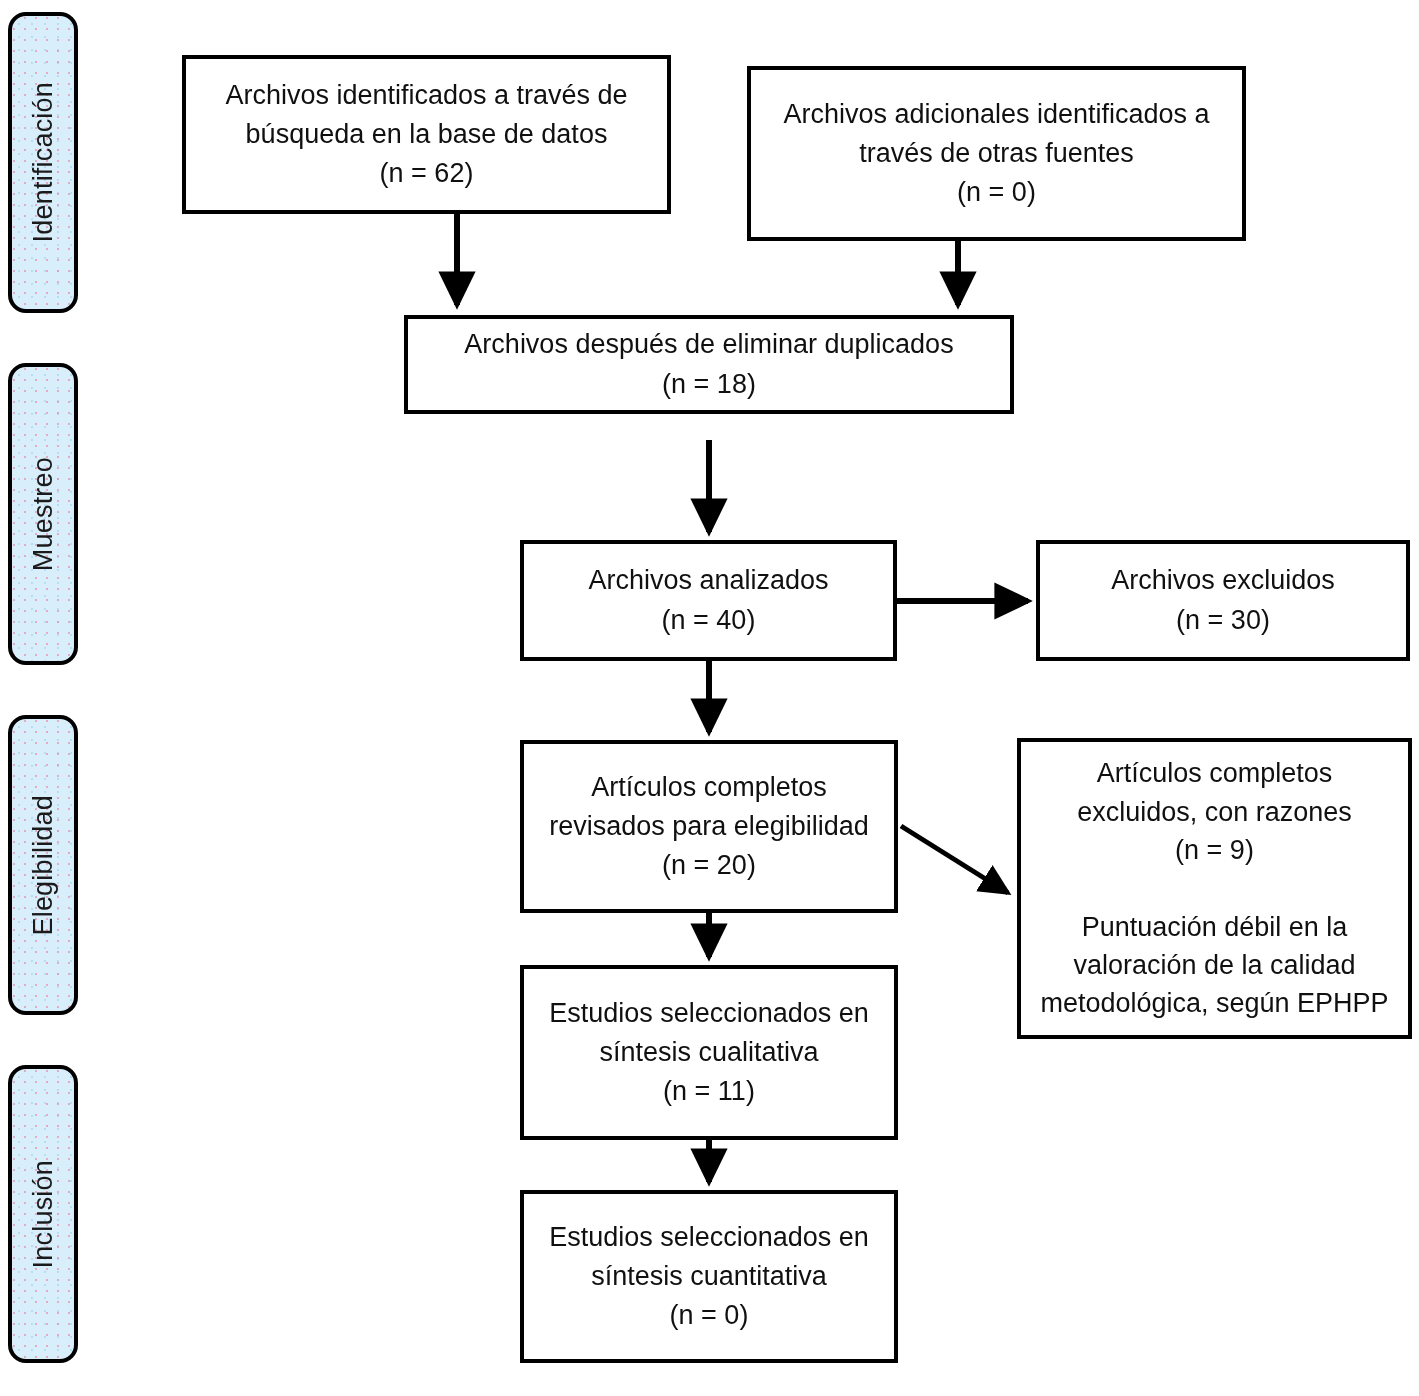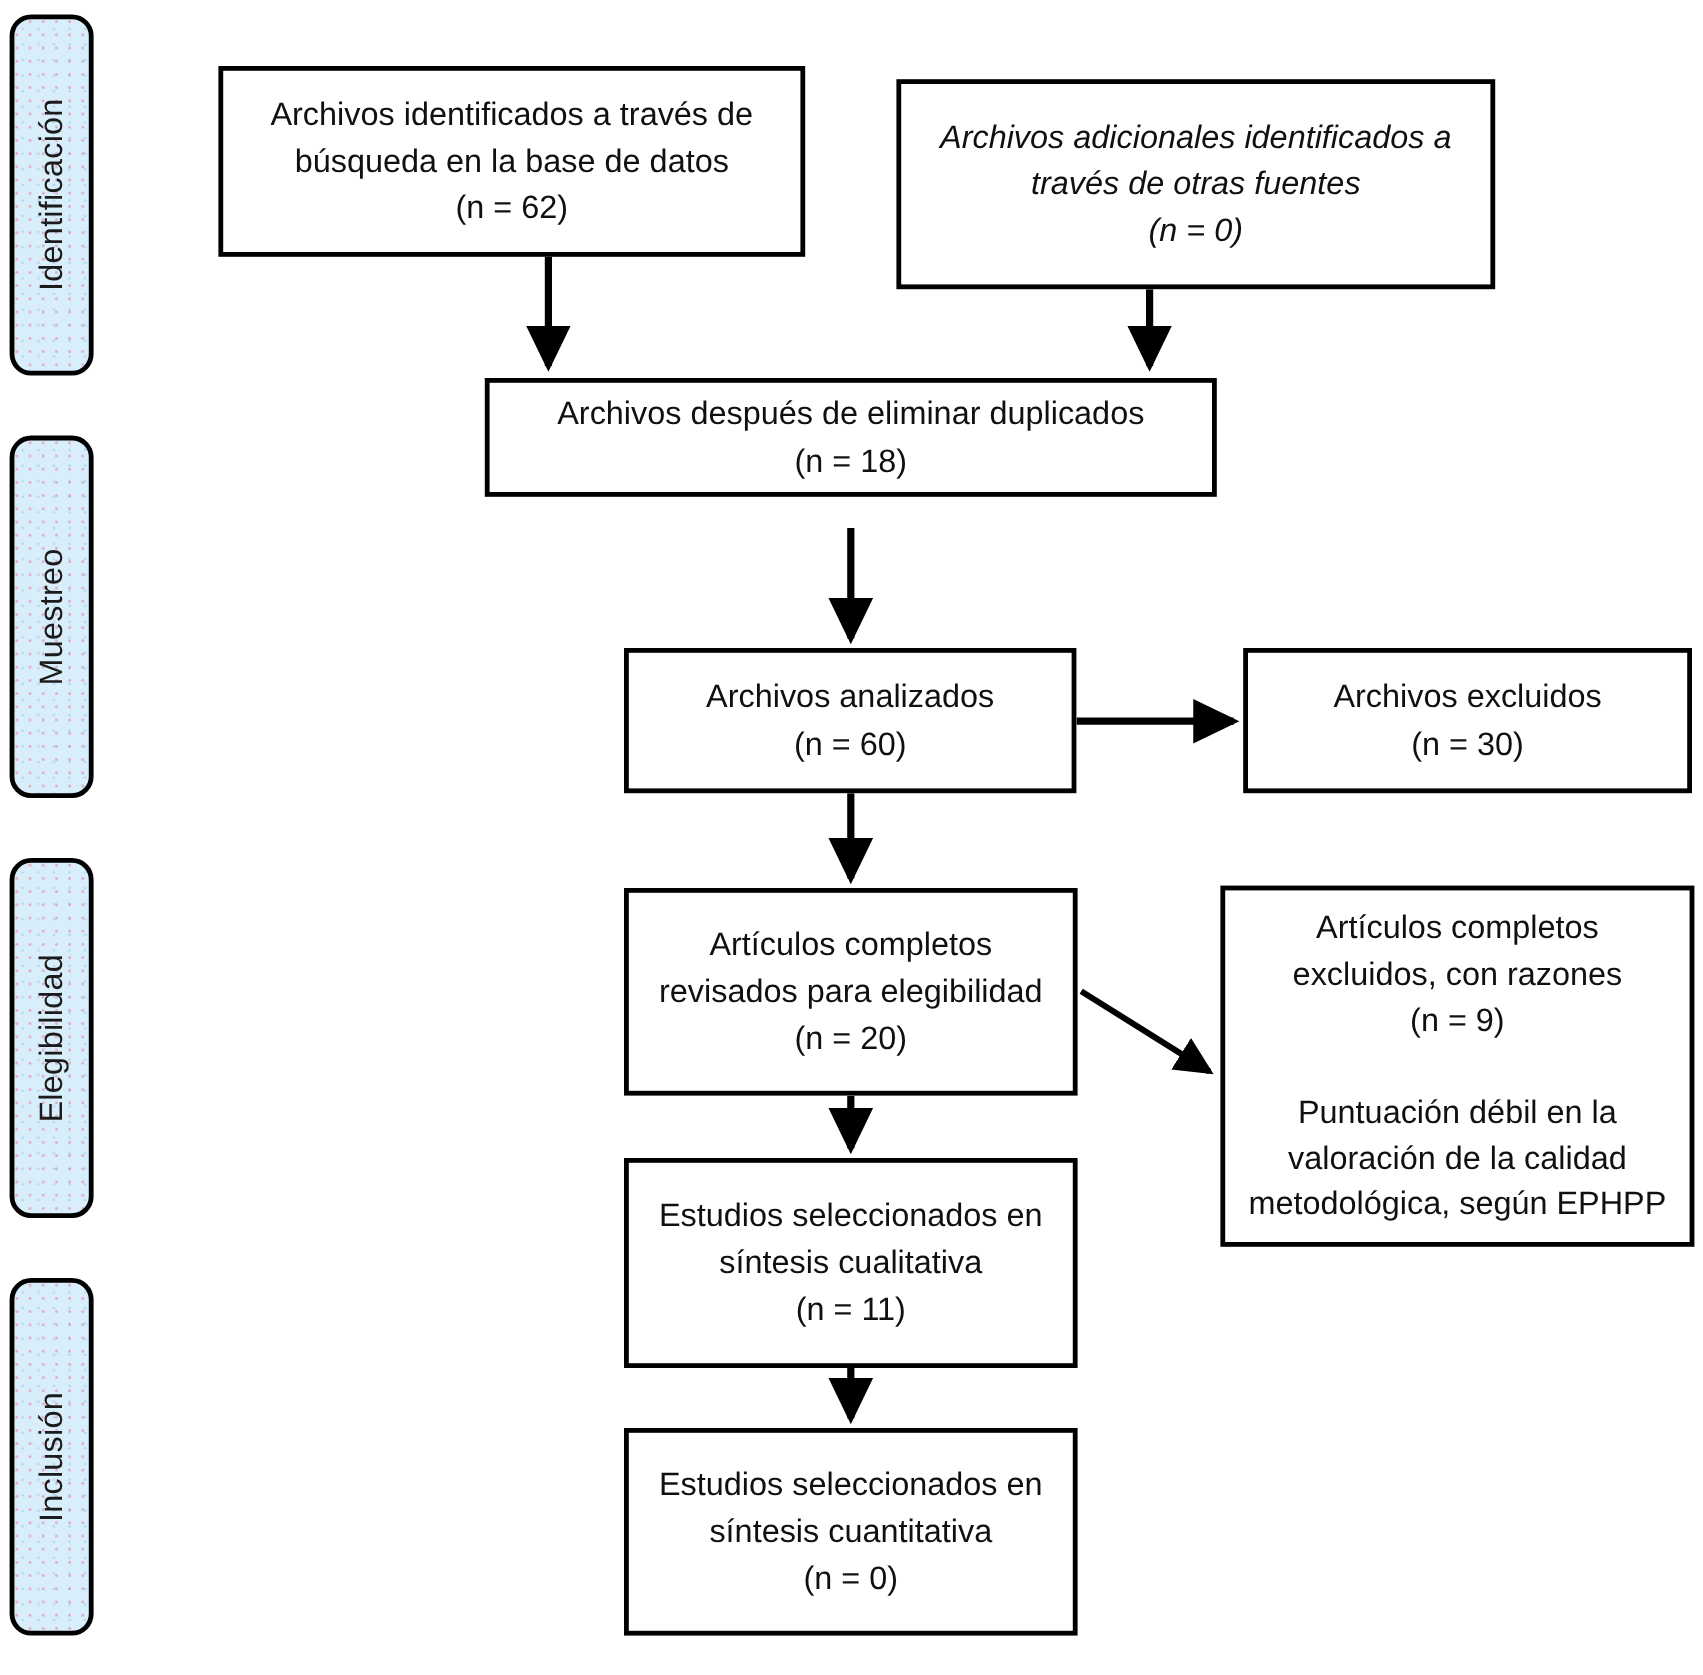--- a/index.html
+++ b/index.html
@@ -117,34 +117,34 @@
   <div class="phase" style="top:1065px; height:298px;">
     <span class="phase-label">Inclusión</span>
   </div>
 
   <div class="node" style="left:182px; top:55px; width:489px; height:159px;">
     <span class="node-text">Archivos identificados a través de
 búsqueda en la base de datos
 (n = 62)</span>
   </div>
 
-  <div class="node" style="left:747px; top:66px; width:499px; height:175px;font-style:italic;">
+  <div class="node" style="left:747px; top:66px; width:499px; height:175px;">
     <span class="node-text">Archivos adicionales identificados a
 través de otras fuentes
 (n = 0)</span>
   </div>
 
   <div class="node" style="left:404px; top:315px; width:610px; height:99px;">
     <span class="node-text">Archivos después de eliminar duplicados
 (n = 18)</span>
   </div>
 
   <div class="node" style="left:520px; top:540px; width:377px; height:121px;">
     <span class="node-text">Archivos analizados
-(n = 60)</span>
+(n = 40)</span>
   </div>
 
   <div class="node" style="left:1036px; top:540px; width:374px; height:121px;">
     <span class="node-text">Archivos excluidos
 (n = 30)</span>
   </div>
 
   <div class="node" style="left:520px; top:740px; width:378px; height:173px;">
     <span class="node-text">Artículos completos
 revisados para elegibilidad

